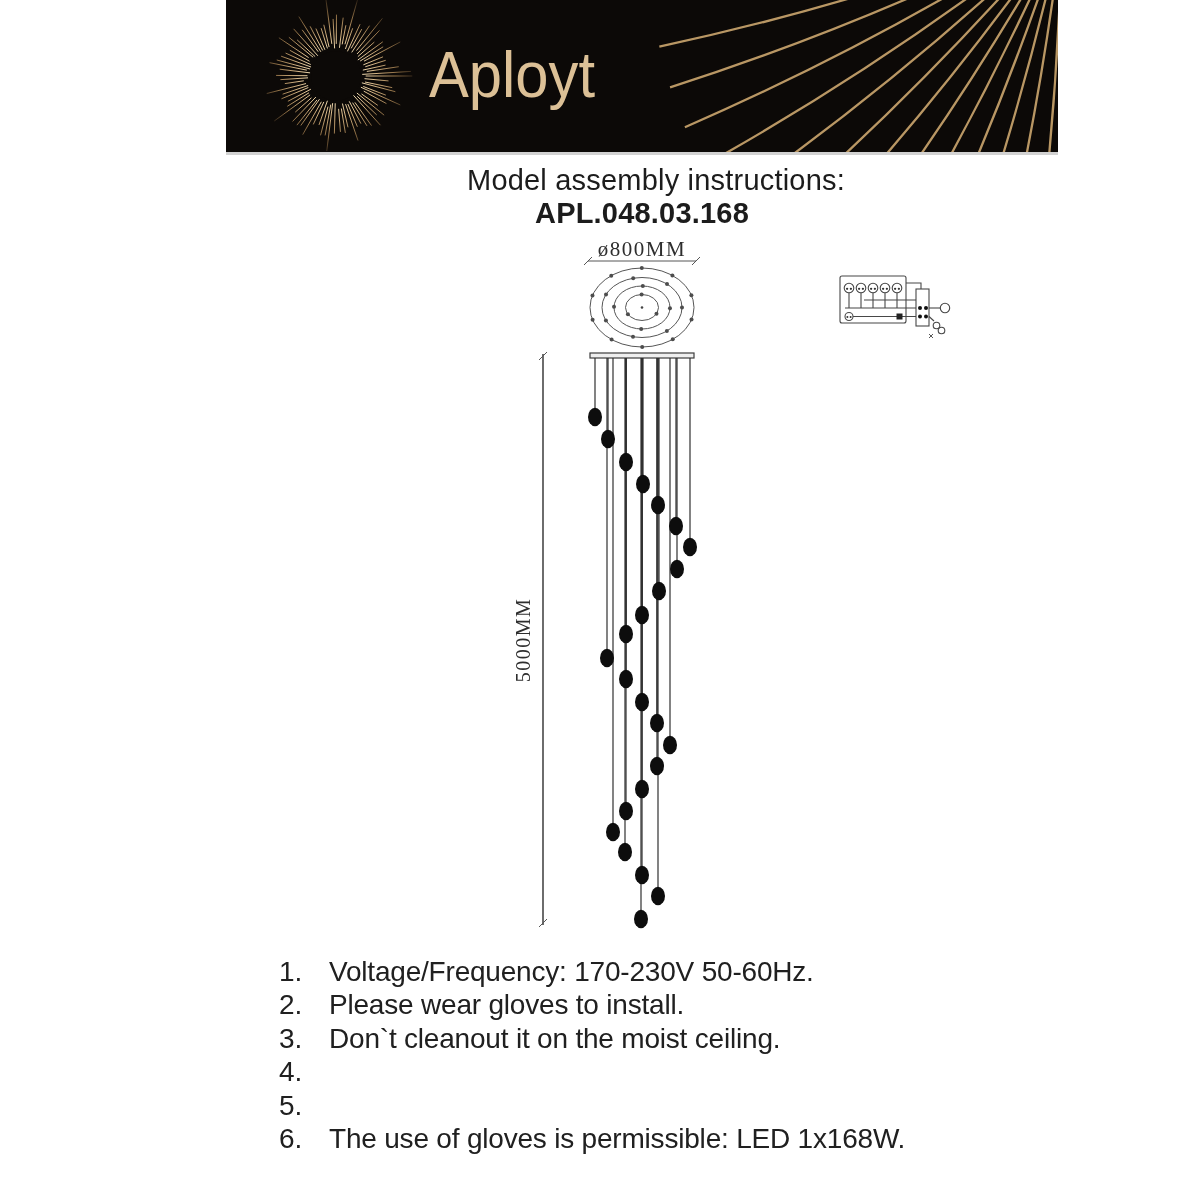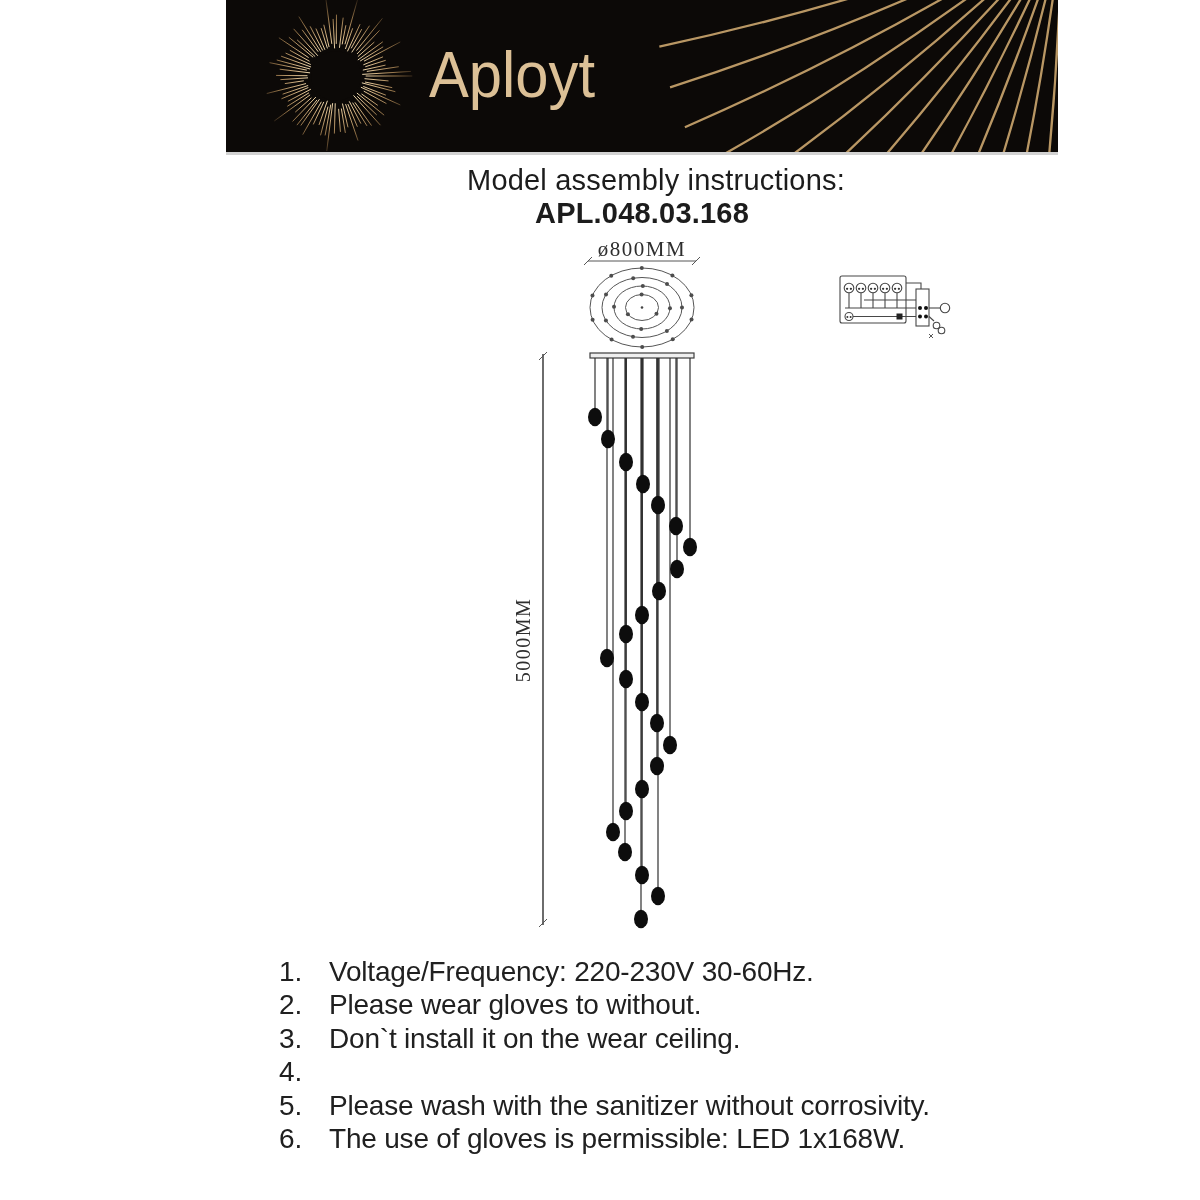--- a/index.html
+++ b/index.html
@@ -269,36 +269,35 @@
         <line x1="887" y1="334" x2="891" y2="338" class="thin"></line>
         <line x1="891" y1="334" x2="887" y2="338" class="thin"></line>
       </g>
     <text class="dim" x="600" y="256" text-anchor="middle">ø800MM</text>
     <text class="dimv" transform="translate(488 640) rotate(-90)" text-anchor="middle">5000MM</text>
   </svg>
 
   <section class="instructions">
     <div class="ins-row">
       <span class="num">1.</span>
-      <span>Voltage/Frequency: 220-230V 30-60Hz.</span>
+      <span>Voltage/Frequency: 170-230V 50-60Hz.</span>
     </div>
     <div class="ins-row">
       <span class="num">2.</span>
-      <span>Please wear gloves to without.</span>
+      <span>Please wear gloves to install.</span>
     </div>
     <div class="ins-row">
       <span class="num">3.</span>
-      <span>Don`t install it on the wear ceiling.</span>
+      <span>Don`t cleanout it on the moist ceiling.</span>
     </div>
     <div class="ins-row">
       <span class="num">4.</span>
     </div>
     <div class="ins-row">
       <span class="num">5.</span>
-      <span>Please wash with the sanitizer without corrosivity.</span>
     </div>
     <div class="ins-row">
       <span class="num">6.</span>
       <span>The use of gloves is permissible: LED 1x168W.</span>
     </div>
   </section>
 
 </div>
 
 </body></html>

